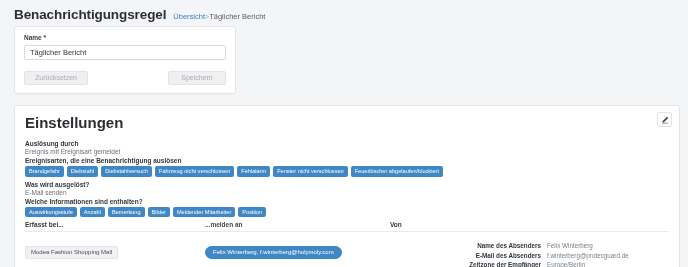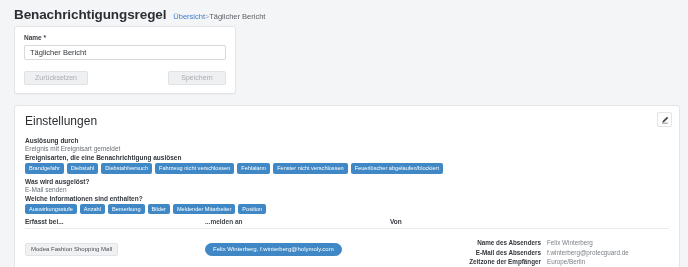--- a/index.html
+++ b/index.html
@@ -61,21 +61,21 @@
   .settings-card {
     position: relative;
     background: #ffffff;
     border: 1px solid #e3e5e8;
     border-radius: 3px;
     margin: 11px 2px 0 8px;
     padding: 8px 10px 9px 10px;
     box-shadow: 0 1px 1px rgba(0,0,0,0.03);
     min-height: 156px;
   }
-  .settings-title { font-size: 12px; font-weight: normal; color: #2b2f33; margin-bottom: 9px; }
+  .settings-title { font-size: 15px; font-weight: bold; color: #2b2f33; margin-bottom: 9px; }
   .edit-btn {
     position: absolute; top: 6px; right: 7px;
     width: 15px; height: 15px;
     border: 1px solid #e2e4e7; border-radius: 2px;
     background: #fdfdfd;
     display: flex; align-items: center; justify-content: center;
     cursor: default;
   }
   .edit-btn svg { display: block; }
 

